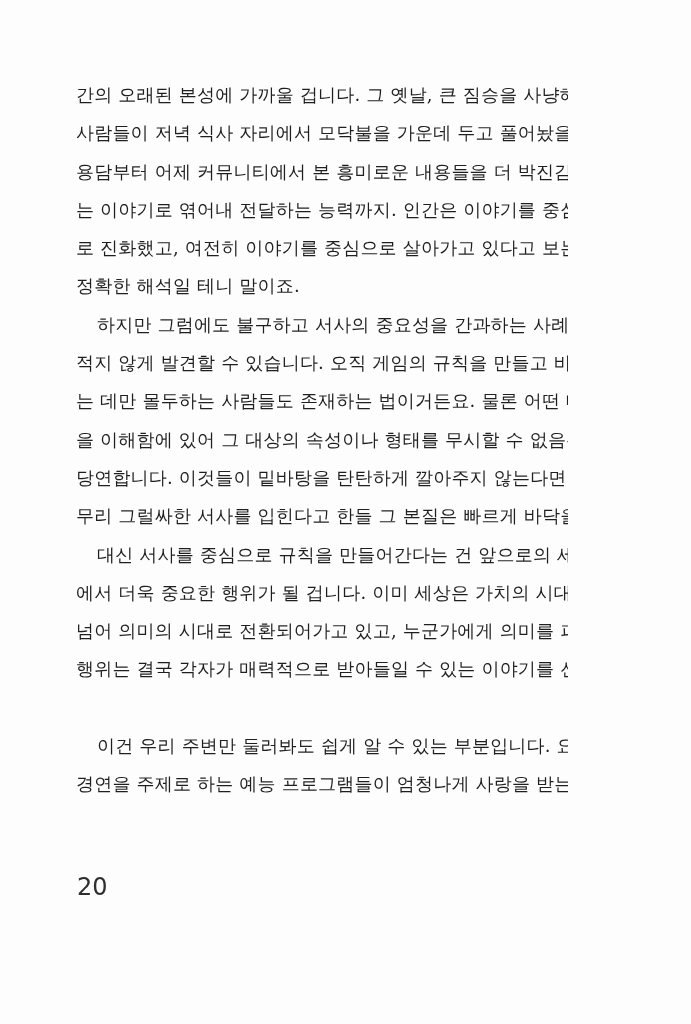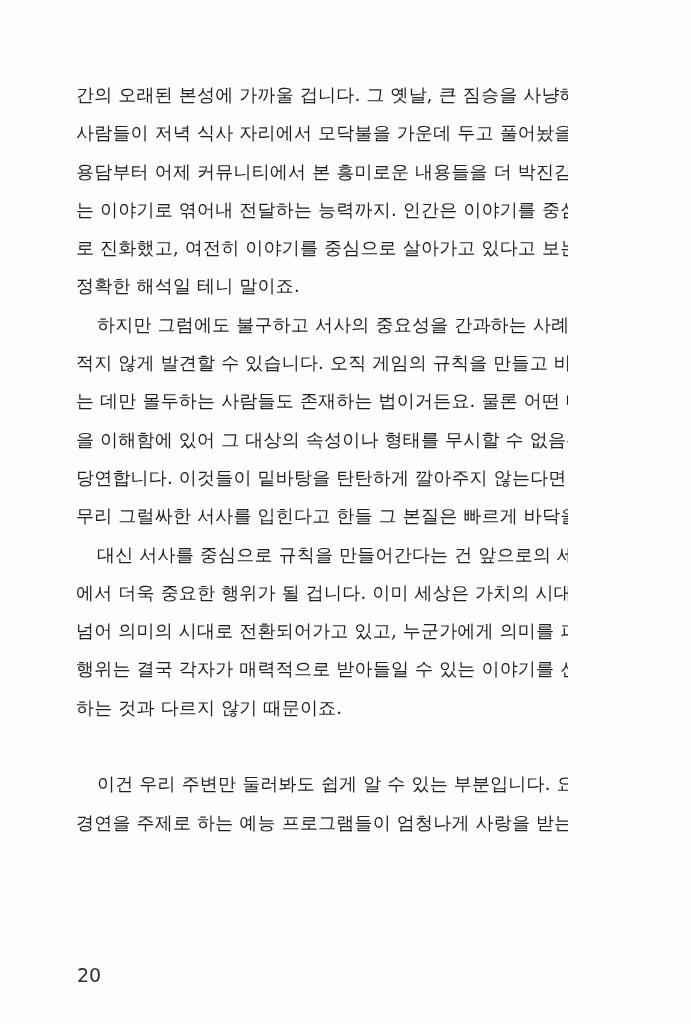--- a/index.html
+++ b/index.html
@@ -39,25 +39,25 @@
   }
   .line.ind {
     text-indent: 21px;
   }
   .gap {
     height: 38.3px;
   }
   .page-number {
     position: absolute;
     left: 77px;
-    top: 960px;
+    top: 872px;
     height: 30px;
     line-height: 30px;
     font-family: "DejaVu Sans", sans-serif;
-    font-size: 19px;
+    font-size: 24px;
     color: #2e2e2e;
   }
 </style>
 </head>
 <body>
 
 <div class="page">
   <div class="text-block">
 
     <div class="line">간의 오래된 본성에 가까울 겁니다. 그 옛날, 큰 짐승을 사냥해온</div>
@@ -71,21 +71,20 @@
     <div class="line">적지 않게 발견할 수 있습니다. 오직 게임의 규칙을 만들고 바꾸</div>
     <div class="line">는 데만 몰두하는 사람들도 존재하는 법이거든요. 물론 어떤 대상</div>
     <div class="line">을 이해함에 있어 그 대상의 속성이나 형태를 무시할 수 없음은</div>
     <div class="line">당연합니다. 이것들이 밑바탕을 탄탄하게 깔아주지 않는다면 아</div>
     <div class="line">무리 그럴싸한 서사를 입힌다고 한들 그 본질은 빠르게 바닥을 드</div>
 
     <div class="line ind">대신 서사를 중심으로 규칙을 만들어간다는 건 앞으로의 세상</div>
     <div class="line">에서 더욱 중요한 행위가 될 겁니다. 이미 세상은 가치의 시대를</div>
     <div class="line">넘어 의미의 시대로 전환되어가고 있고, 누군가에게 의미를 파는</div>
     <div class="line">행위는 결국 각자가 매력적으로 받아들일 수 있는 이야기를 선물</div>
-    <div class="line last">하는 것과 다르지 않기 때문이죠.</div>
 
     <div class="gap"></div>
 
     <div class="line ind">이건 우리 주변만 둘러봐도 쉽게 알 수 있는 부분입니다. 요리</div>
     <div class="line">경연을 주제로 하는 예능 프로그램들이 엄청나게 사랑을 받는 이</div>
 
   </div>
 
   <div class="page-number">20</div>
 </div>

